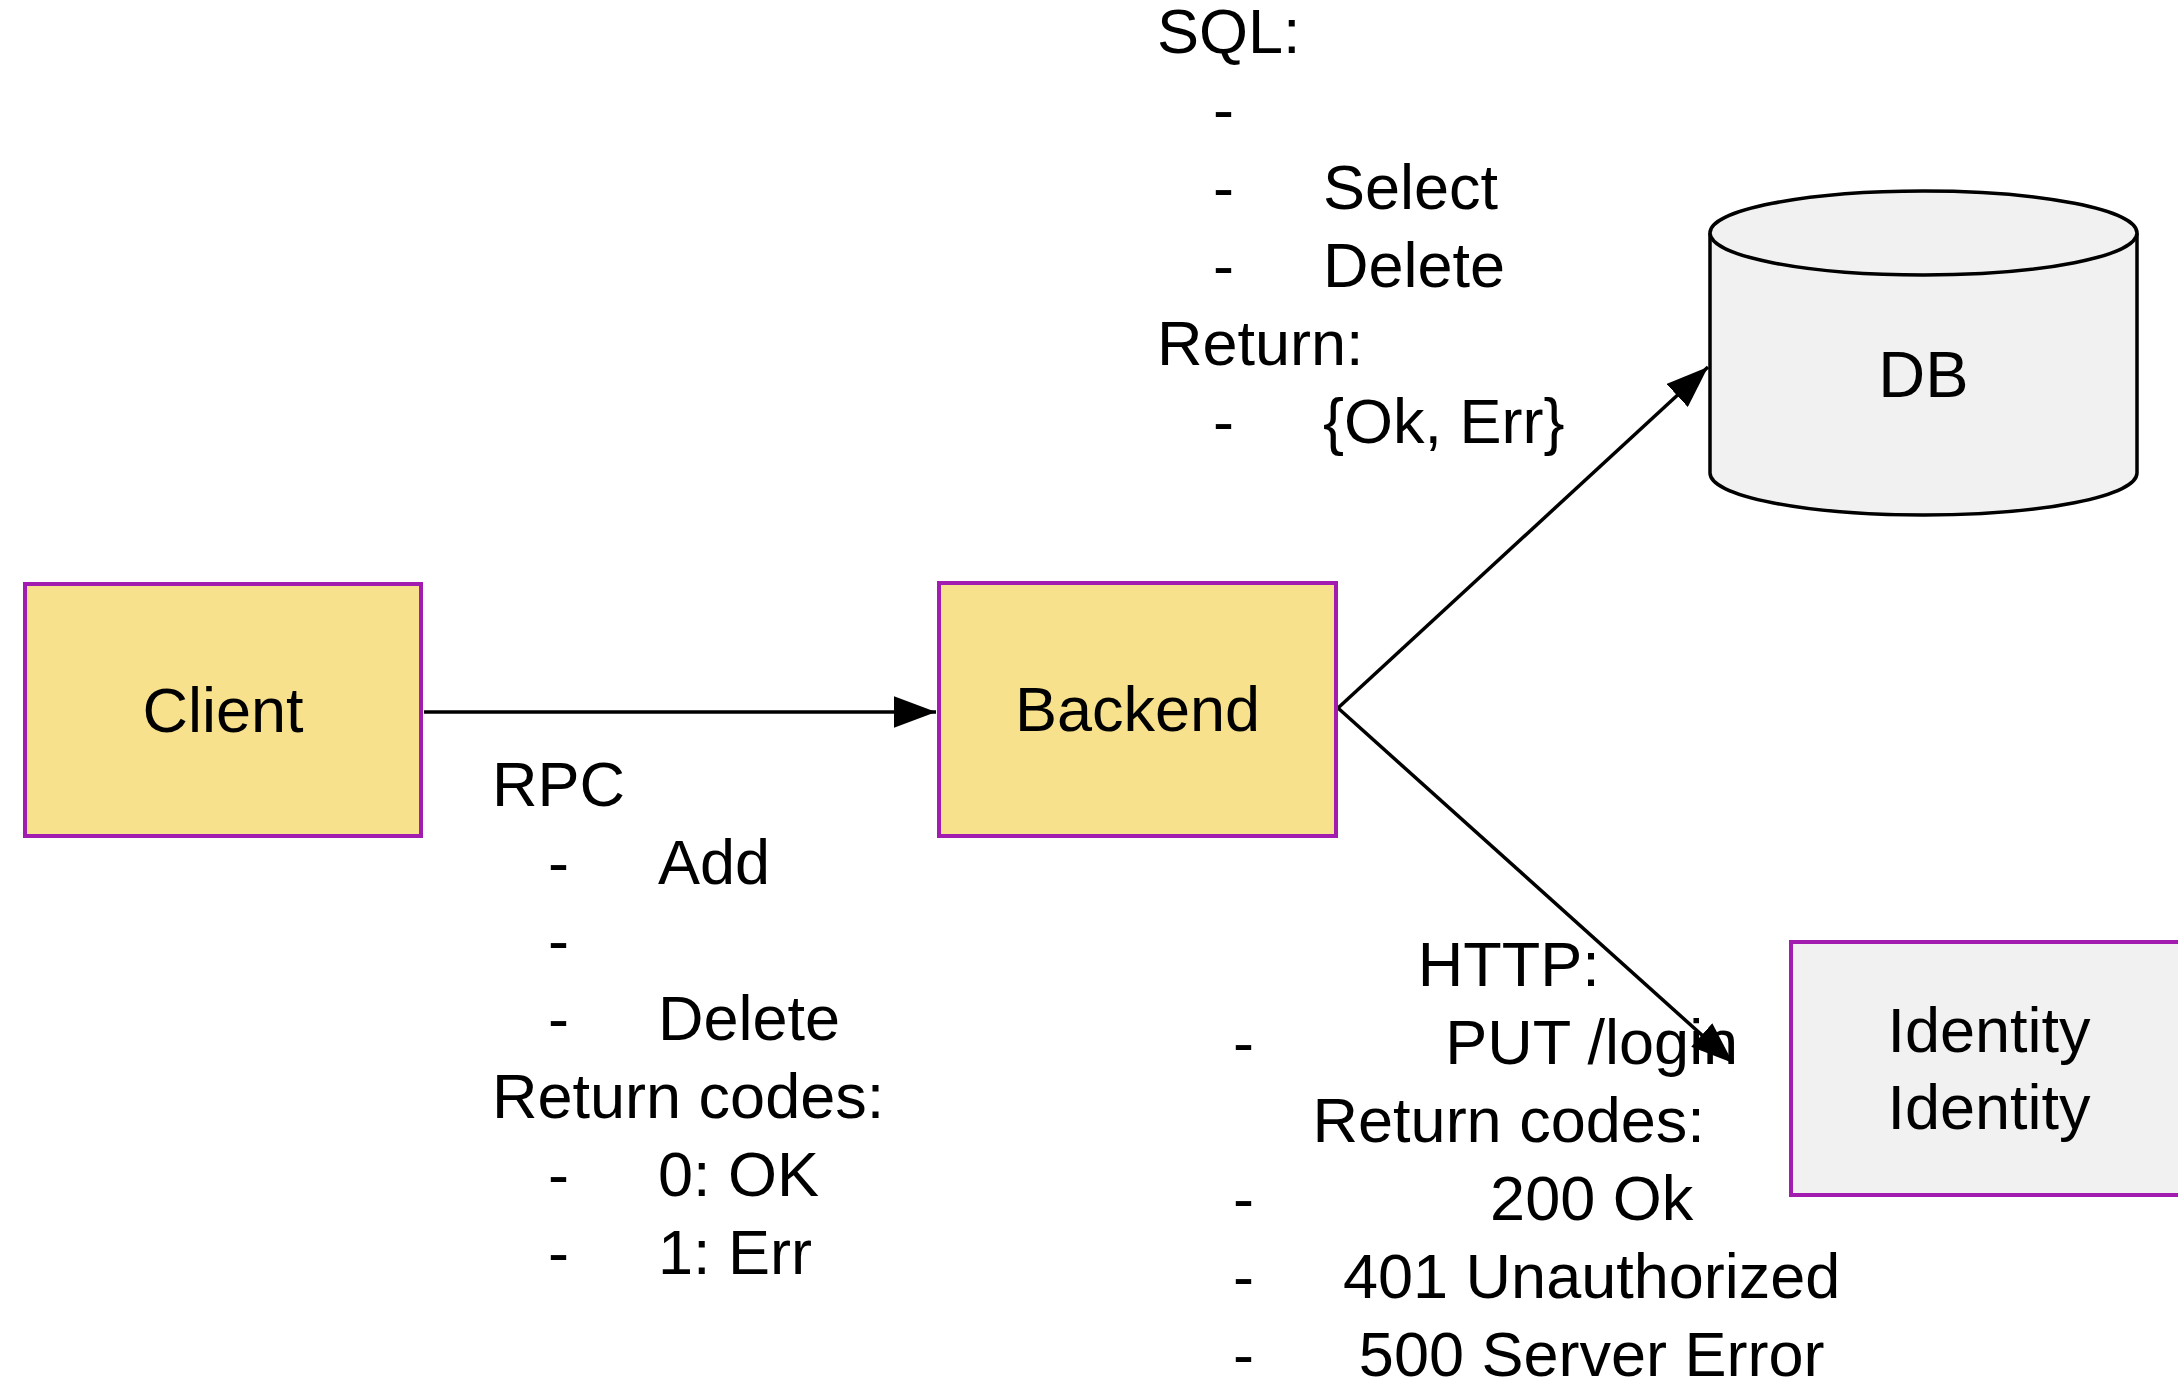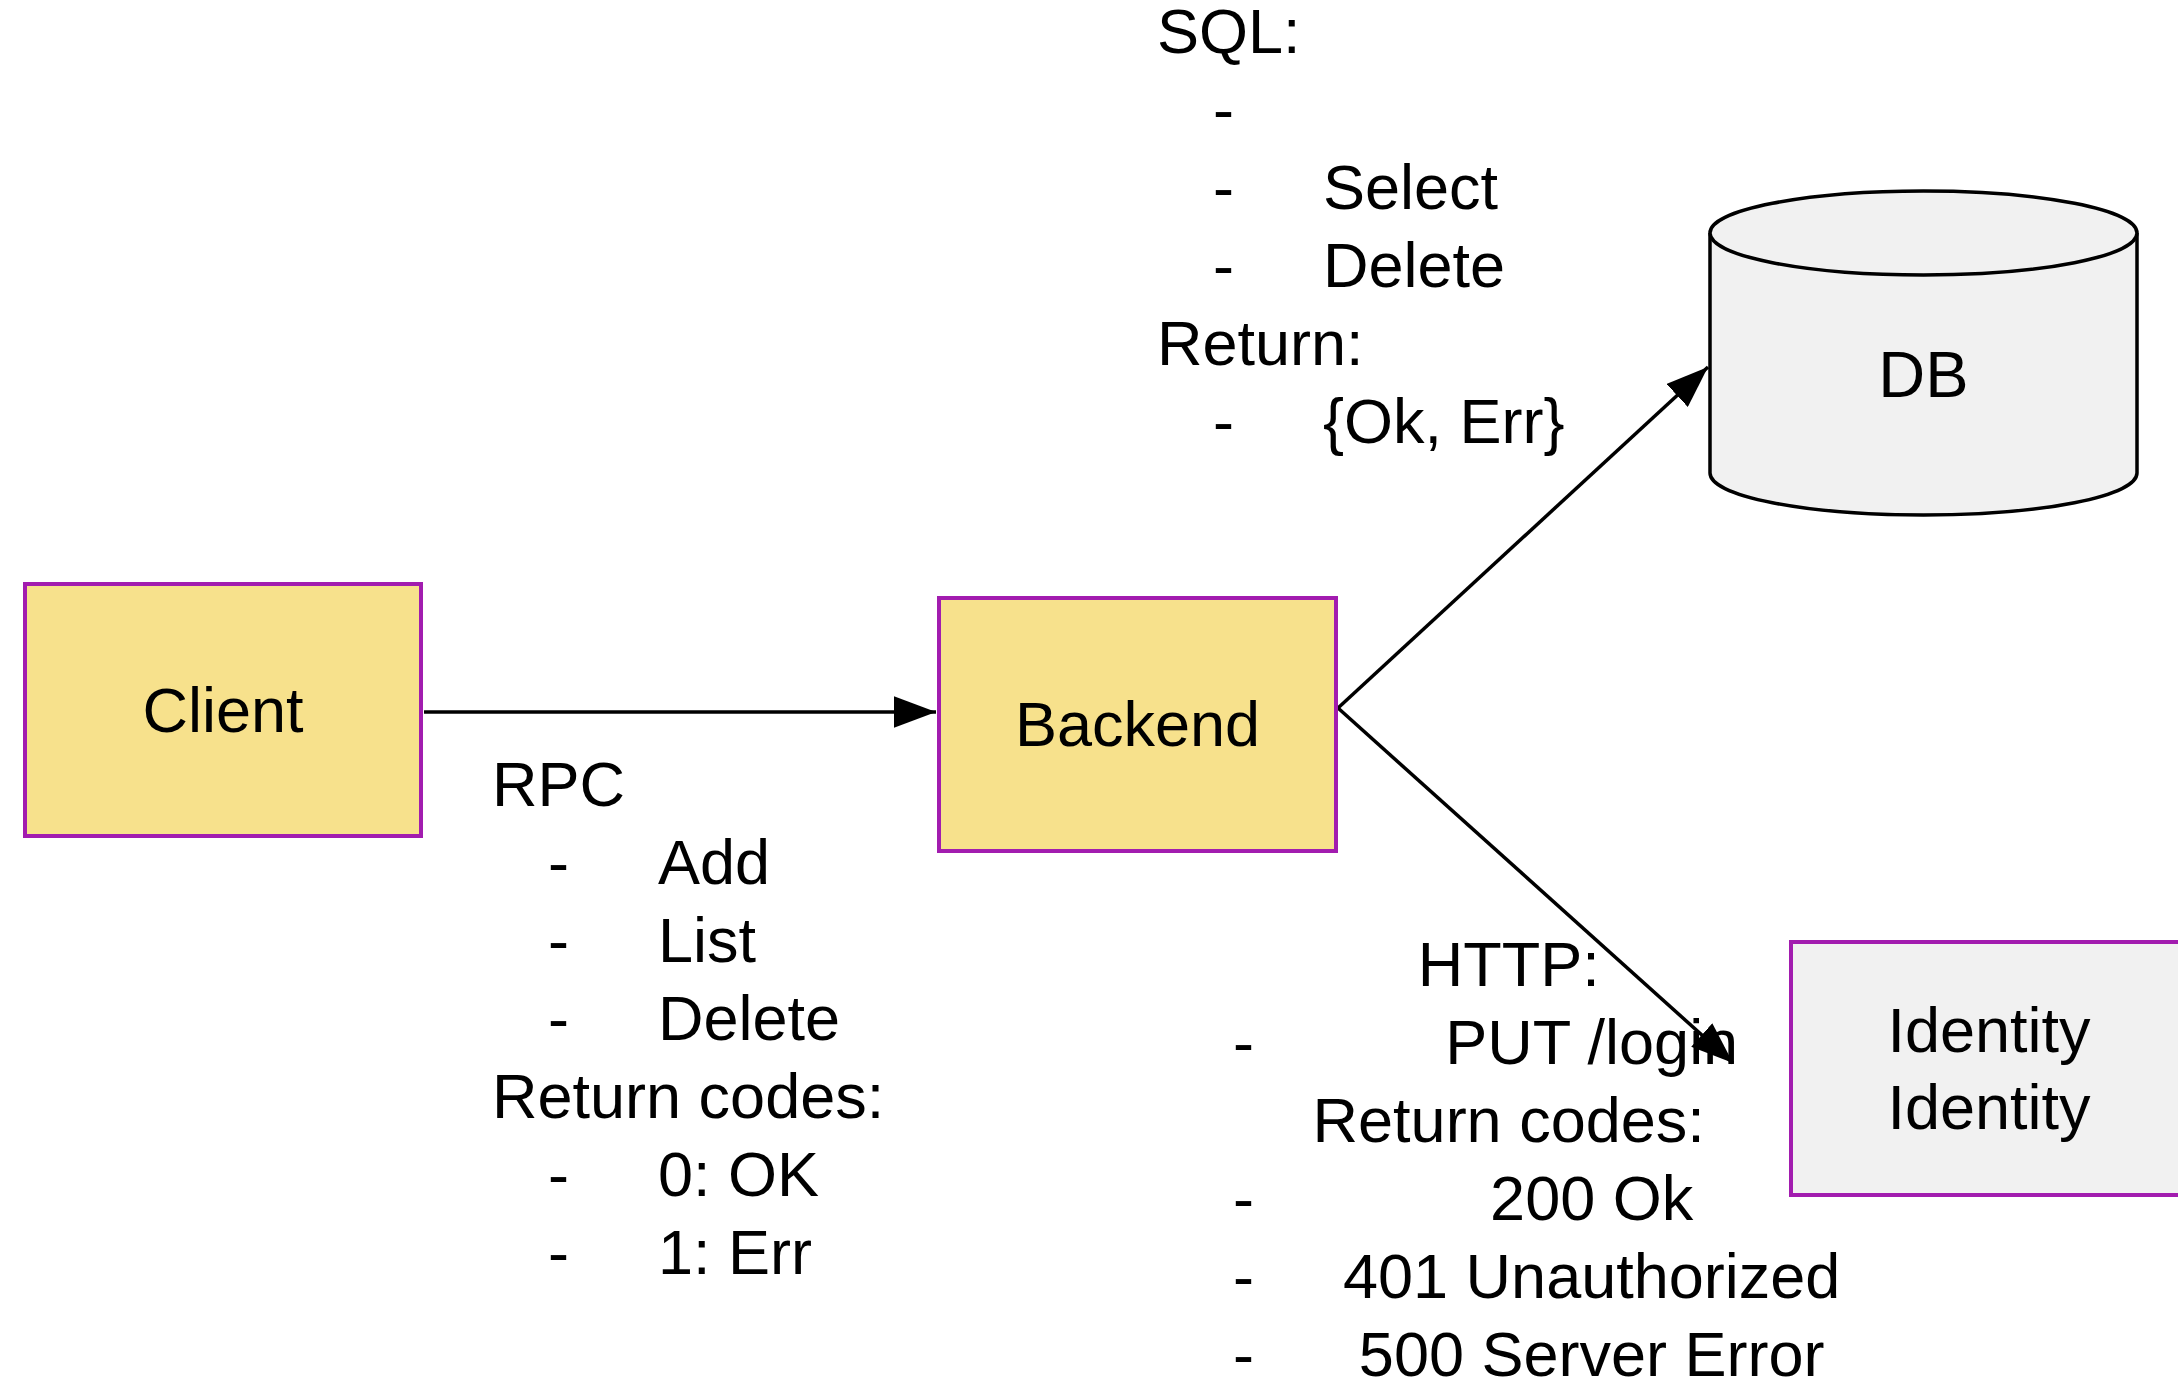--- a/index.html
+++ b/index.html
@@ -27,21 +27,21 @@
     justify-content: center;
     font-size: 63px;
     line-height: 77px;
     text-align: center;
     white-space: nowrap;
   }
   .rect-node { border: 4px solid #a21caf; }
   .fill-yellow { background: #f7e18c; }
   .fill-gray  { background: #f1f1f1; }
   #node-client  { left: 23px;   top: 582px; width: 392px; height: 248px; }
-  #node-backend { left: 937px;  top: 596px; width: 393px; height: 249px; }
+  #node-backend { left: 937px;  top: 581px; width: 393px; height: 249px; }
   #node-idp     { left: 1789px; top: 940px; width: 392px; height: 249px; }
   #db-label {
     position: absolute;
     left: 1710px; top: 275px;
     width: 427px; height: 198px;
     z-index: 2;
     display: flex;
     align-items: center;
     justify-content: center;
     font-size: 65px;
@@ -104,21 +104,20 @@
   <div class="block" id="block-rpc">
     <div class="line heading">
       <span class="txt">RPC</span>
     </div>
     <div class="line bullet">
       <span class="dash">-</span>
       <span class="txt">Add</span>
     </div>
     <div class="line bullet">
       <span class="dash">-</span>
-      <span class="txt">List</span>
     </div>
     <div class="line bullet">
       <span class="dash">-</span>
       <span class="txt">Delete</span>
     </div>
     <div class="line heading">
       <span class="txt">Return codes:</span>
     </div>
     <div class="line bullet">
       <span class="dash">-</span>

